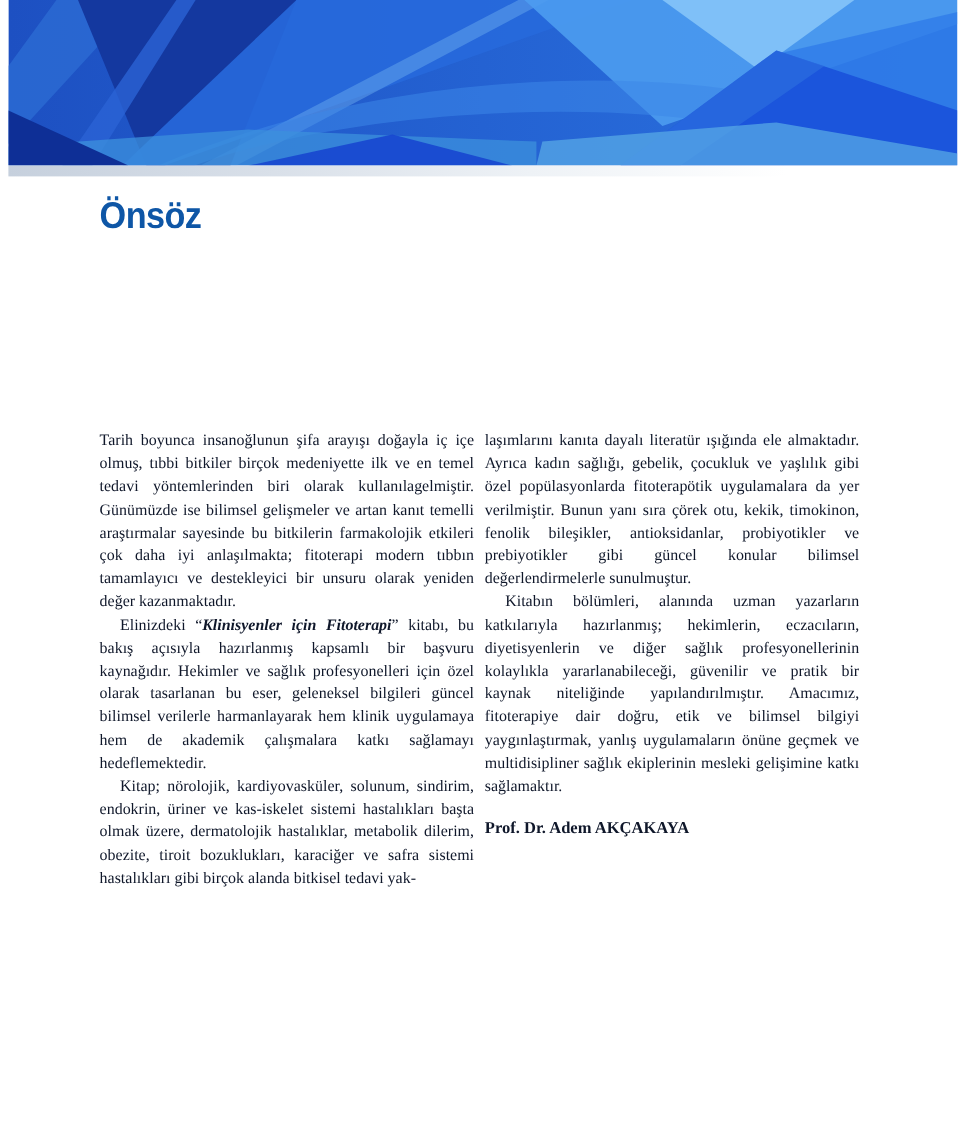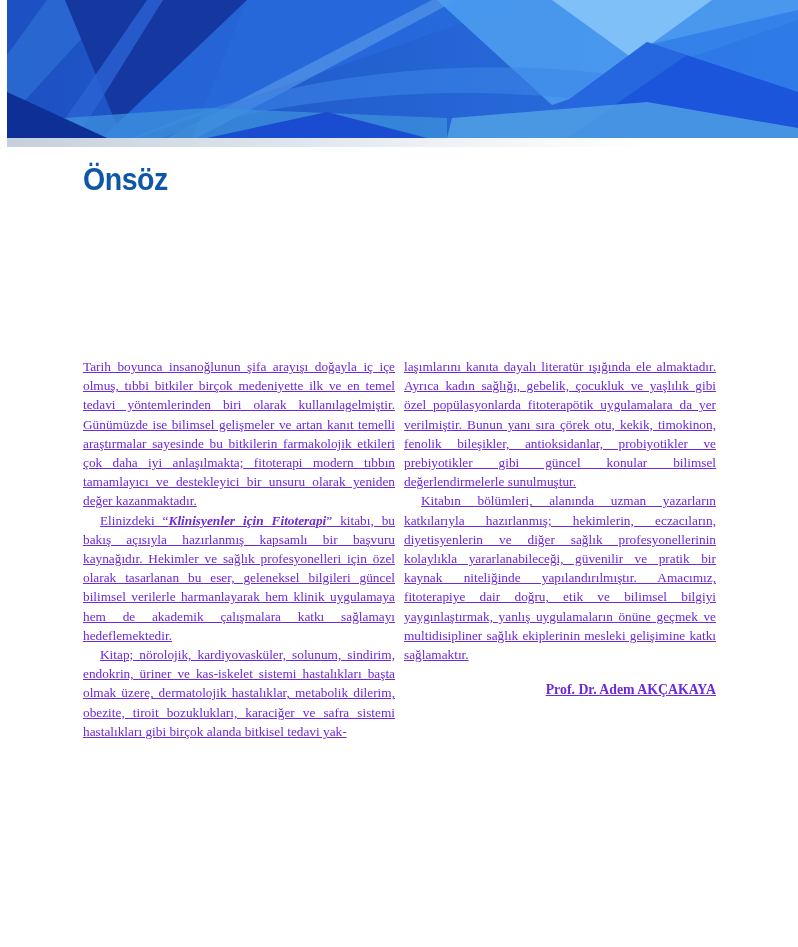--- a/index.html
+++ b/index.html
@@ -21,30 +21,29 @@
   .title{
     position:absolute;left:83px;top:162px;margin:0;
     font-family:"Liberation Sans", sans-serif;
     font-weight:bold;font-size:31px;letter-spacing:-0.5px;
     color:#0e56a6;
     transform:scaleX(0.92);transform-origin:left top;
   }
   .textblock{
     position:absolute;left:83px;top:357px;width:633px;
     display:flex;gap:9px;
-    font-size:13.3px;line-height:19.2px;color:#6d28d9;
+    font-size:13.3px;line-height:19.2px;color:#0f172a;
     text-align:justify;
-    text-decoration:underline;
   }
   .col{width:312px;}
   .para{margin:0;}
   .indent{text-indent:17px;}
   .booktitle{font-weight:bold;font-style:italic;}
   .signature{
-    margin:16px 0 0 0;text-align:right;
+    margin:16px 0 0 0;text-align:left;
     font-weight:bold;font-size:13.8px;text-indent:0;
   }
 </style>
 </head>
 <body>
 
 <div class="page">
 
   <div class="header">
     <svg viewBox="0 0 791 138" preserveAspectRatio="none">

